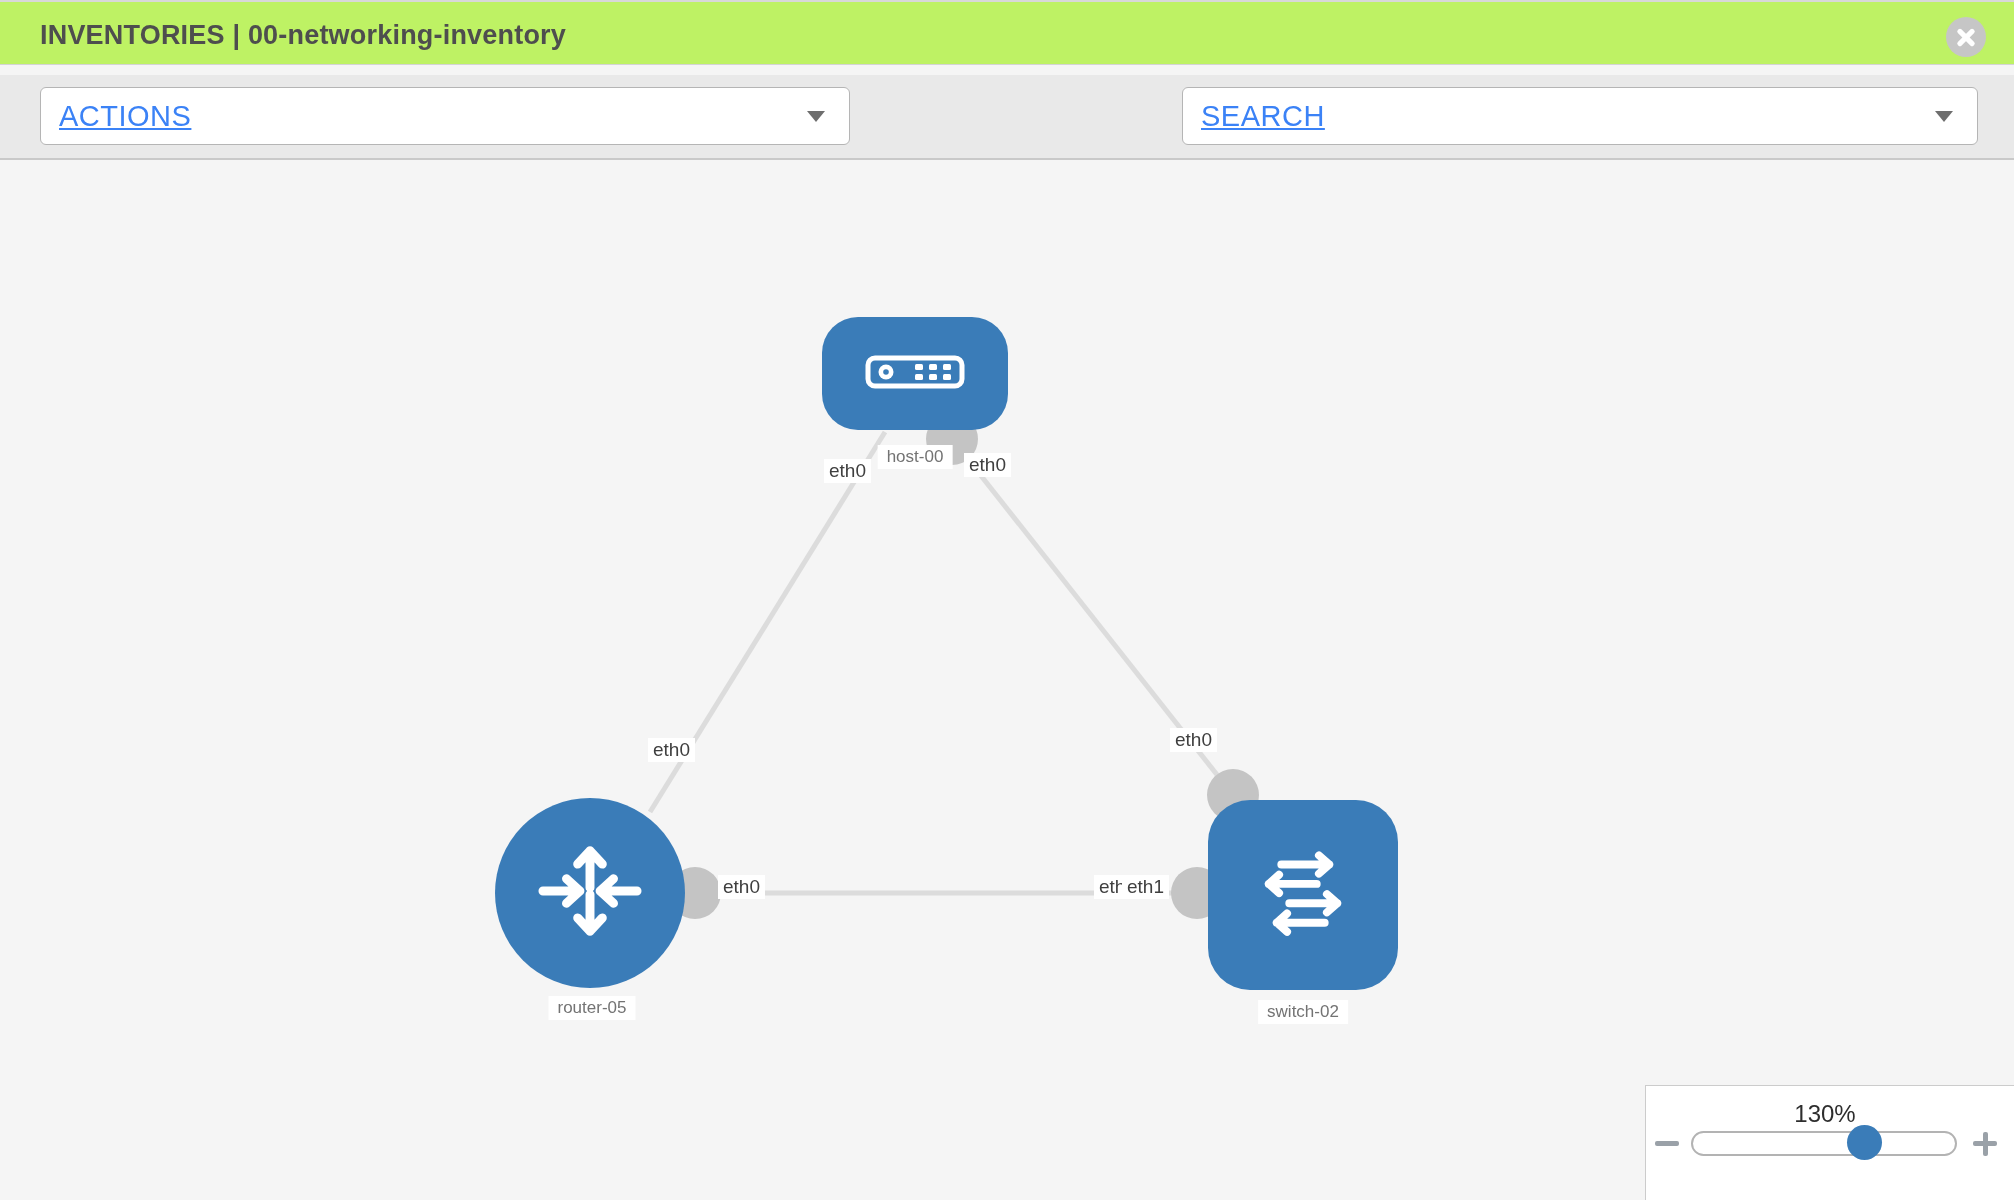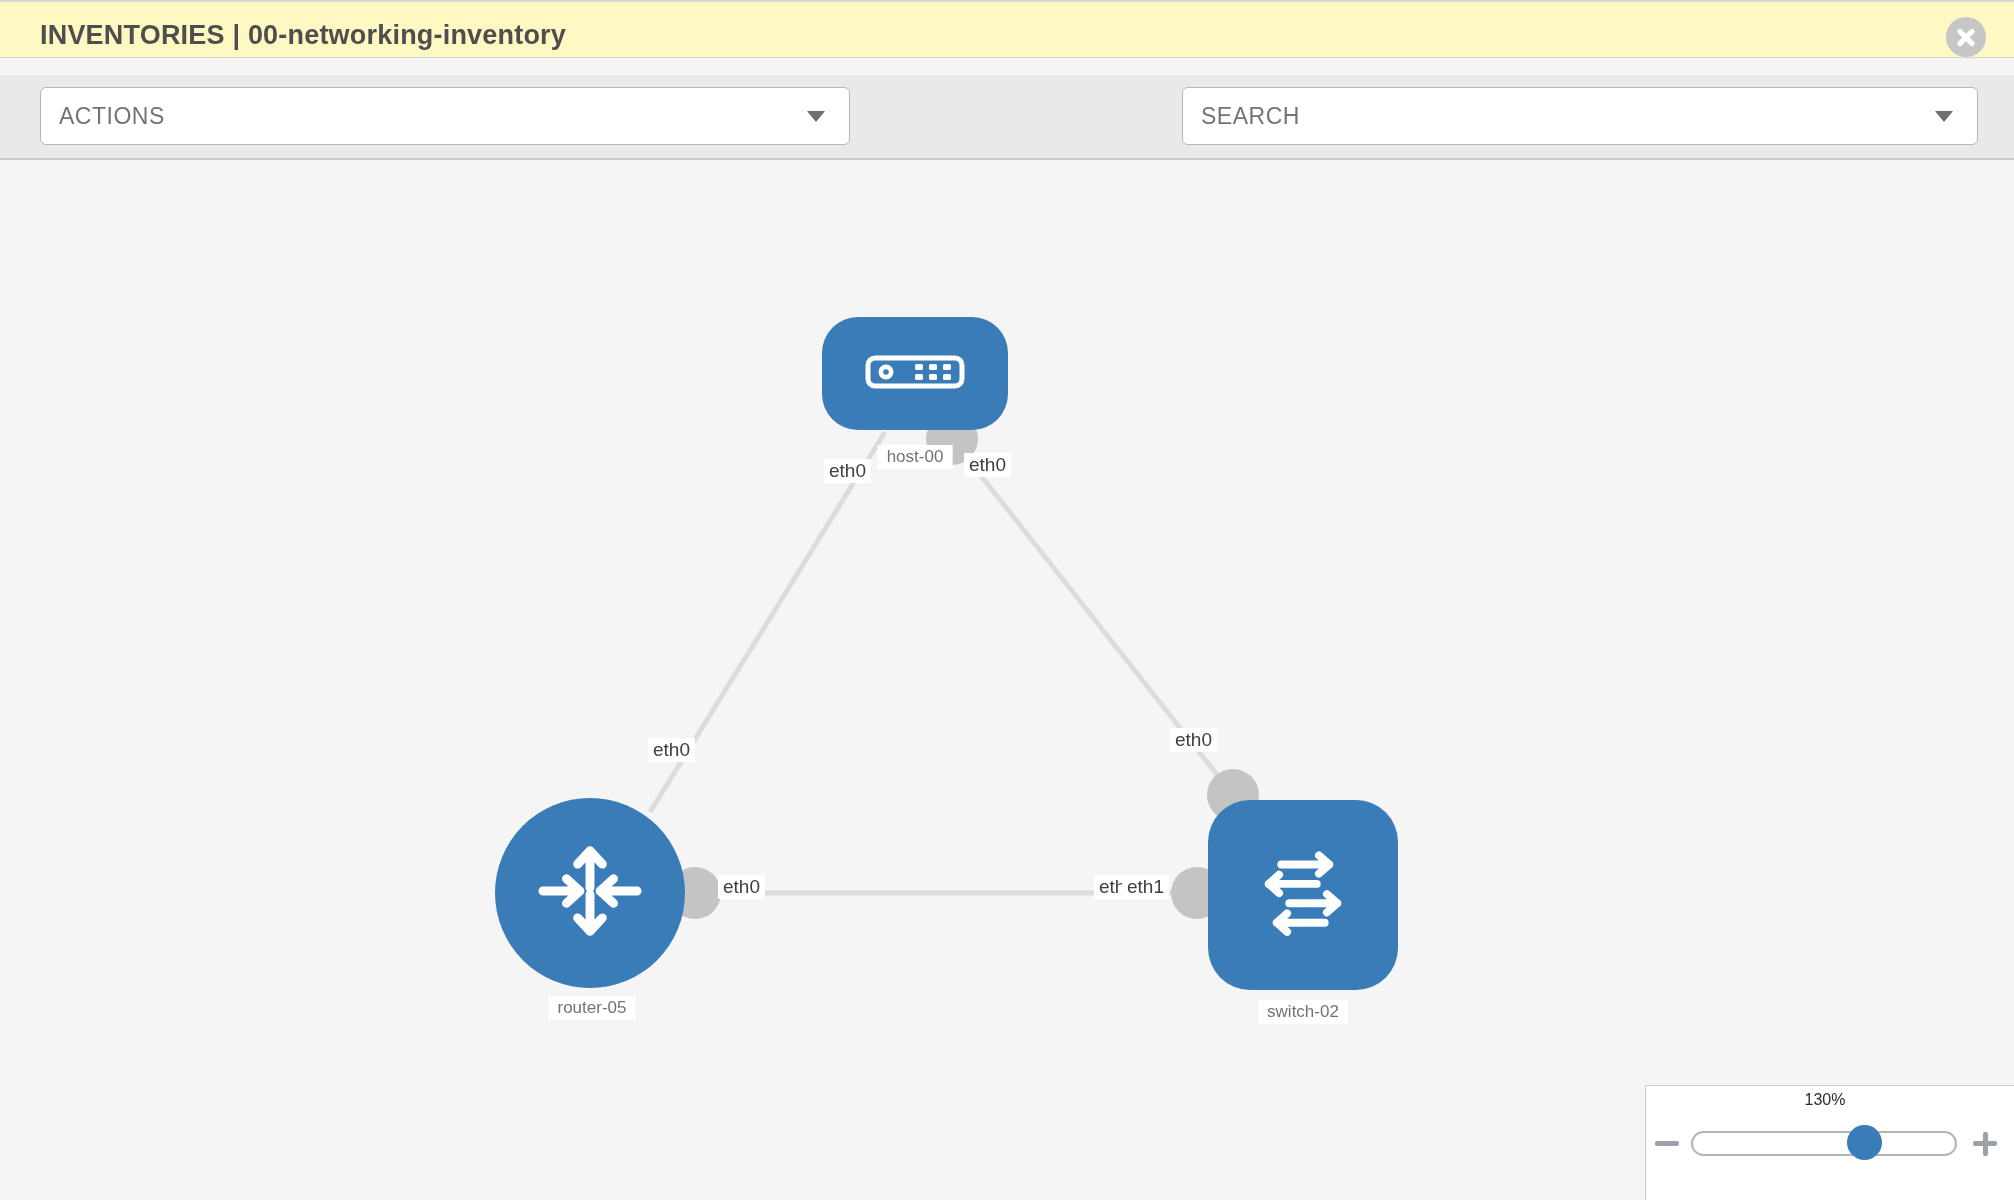--- a/index.html
+++ b/index.html
@@ -1,38 +1,38 @@
 <!DOCTYPE html>
 <html><head>
 <meta charset="utf-8">
 <style>
   * { margin:0; padding:0; box-sizing:border-box; }
   html,body { width:2014px; height:1200px; overflow:hidden; }
   body { font-family:"Liberation Sans","DejaVu Sans",sans-serif; background:#f5f5f5; }
   .app { position:relative; width:2014px; height:1200px; border-top:2px solid #d8d8d8; }
 
   
-  .hdr { position:absolute; left:0; top:0; width:100%; height:56px; background:#fef9c3;
+  .hdr { position:absolute; left:0; top:0; width:100%; height:63px; background:#bef264;
          border-bottom:1px solid #d4d4d4;text-decoration:underline; }
   .hdr h1 { position:absolute; left:40px; top:18px; font-size:27px; font-weight:700;
             color:#4e4e4e; letter-spacing:.2px; }
   .close-btn { position:absolute; right:28px; top:15px; width:40px; height:40px; border:none;
                border-radius:50%; background:#c6c6c6; cursor:pointer; }
   .close-btn .xb { position:absolute; left:9px; top:17.5px; width:22px; height:5px;
                    background:#fff; border-radius:2px; }
   .close-btn .xb.a { transform:rotate(45deg); }
   .close-btn .xb.b { transform:rotate(-45deg); }
 
   
   .tbar { position:absolute; left:0; top:73px; width:100%; height:85px; background:#e9e9e9;
           border-bottom:2px solid #c9c9c9; }
   .selbox { position:absolute; top:12px; height:58px; background:#fff;
             border:1px solid #b5b5b5; border-radius:6px; display:flex; align-items:center;
             justify-content:space-between; padding:0 24px 0 18px; cursor:pointer; }
-  .selbox span.lbl { font-size:23px; color:#737373; letter-spacing:.5px; }
+  .selbox span.lbl { font-size:29px; color:#3b82f6; letter-spacing:.5px;text-decoration:underline; }
   .caret { width:0; height:0; border-left:9px solid transparent; border-right:9px solid transparent;
            border-top:11px solid #6e6e6e; }
   .selbox.actions { left:40px; width:810px; }
   .selbox.search  { left:1182px; width:796px;gap:12px; }
   .toolicon { position:absolute; cursor:pointer; }
   .toolicon.wrench { left:1048px; top:96px; }
   .toolicon.key    { left:1114px; top:96px; }
 
   
   .canvas { position:absolute; left:0; top:160px; width:2014px; height:1040px; background:#f5f5f5; }
@@ -44,22 +44,22 @@
   .node.router { left:495px; top:636px; width:190px; height:190px; border-radius:50%; }
   .node.switch { left:1208px; top:638px; width:190px; height:190px; border-radius:42px; }
   .nlabel { position:absolute; background:#fff; color:#737373; font-size:17px; padding:2px 9px;
             white-space:nowrap; z-index:3; transform:translateX(-50%); }
   .iface  { position:absolute; background:#fff; color:#3f3f3f; font-size:19px; padding:1px 5px;
             white-space:nowrap; z-index:3; }
 
   
   .zoompanel { position:absolute; left:1645px; top:923px; width:369px; height:117px;
                background:#fff; border-top:1px solid #cccccc; border-left:1px solid #cccccc; z-index:5; }
-  .zoomval { position:absolute; left:179px; top:5px; transform:translateX(-50%);
-             font-size:16px; color:#2e2e2e; }
+  .zoomval { position:absolute; left:179px; top:14px; transform:translateX(-50%);
+             font-size:24px; color:#2e2e2e; }
   .zbtn { position:absolute; width:30px; height:28px; background:none; border:none; cursor:pointer; }
   .zbtn .bar-h { position:absolute; left:3px; top:12px; width:24px; height:5px;
                  background:#9aa1a8; border-radius:2px; }
   .zbtn .bar-v { position:absolute; left:12.5px; top:2.5px; width:5px; height:24px;
                  background:#9aa1a8; border-radius:2px; }
   .zbtn.minus { left:6px; top:43px; }
   .zbtn.plus  { left:324px; top:43px; }
   .ztrack { position:absolute; left:45px; top:45px; width:266px; height:25px; background:#fff;
             border:2px solid #b3b3b3; border-radius:14px; cursor:pointer; }
   .zthumb { position:absolute; left:201px; top:39px; width:35px; height:35px; border-radius:50%;

